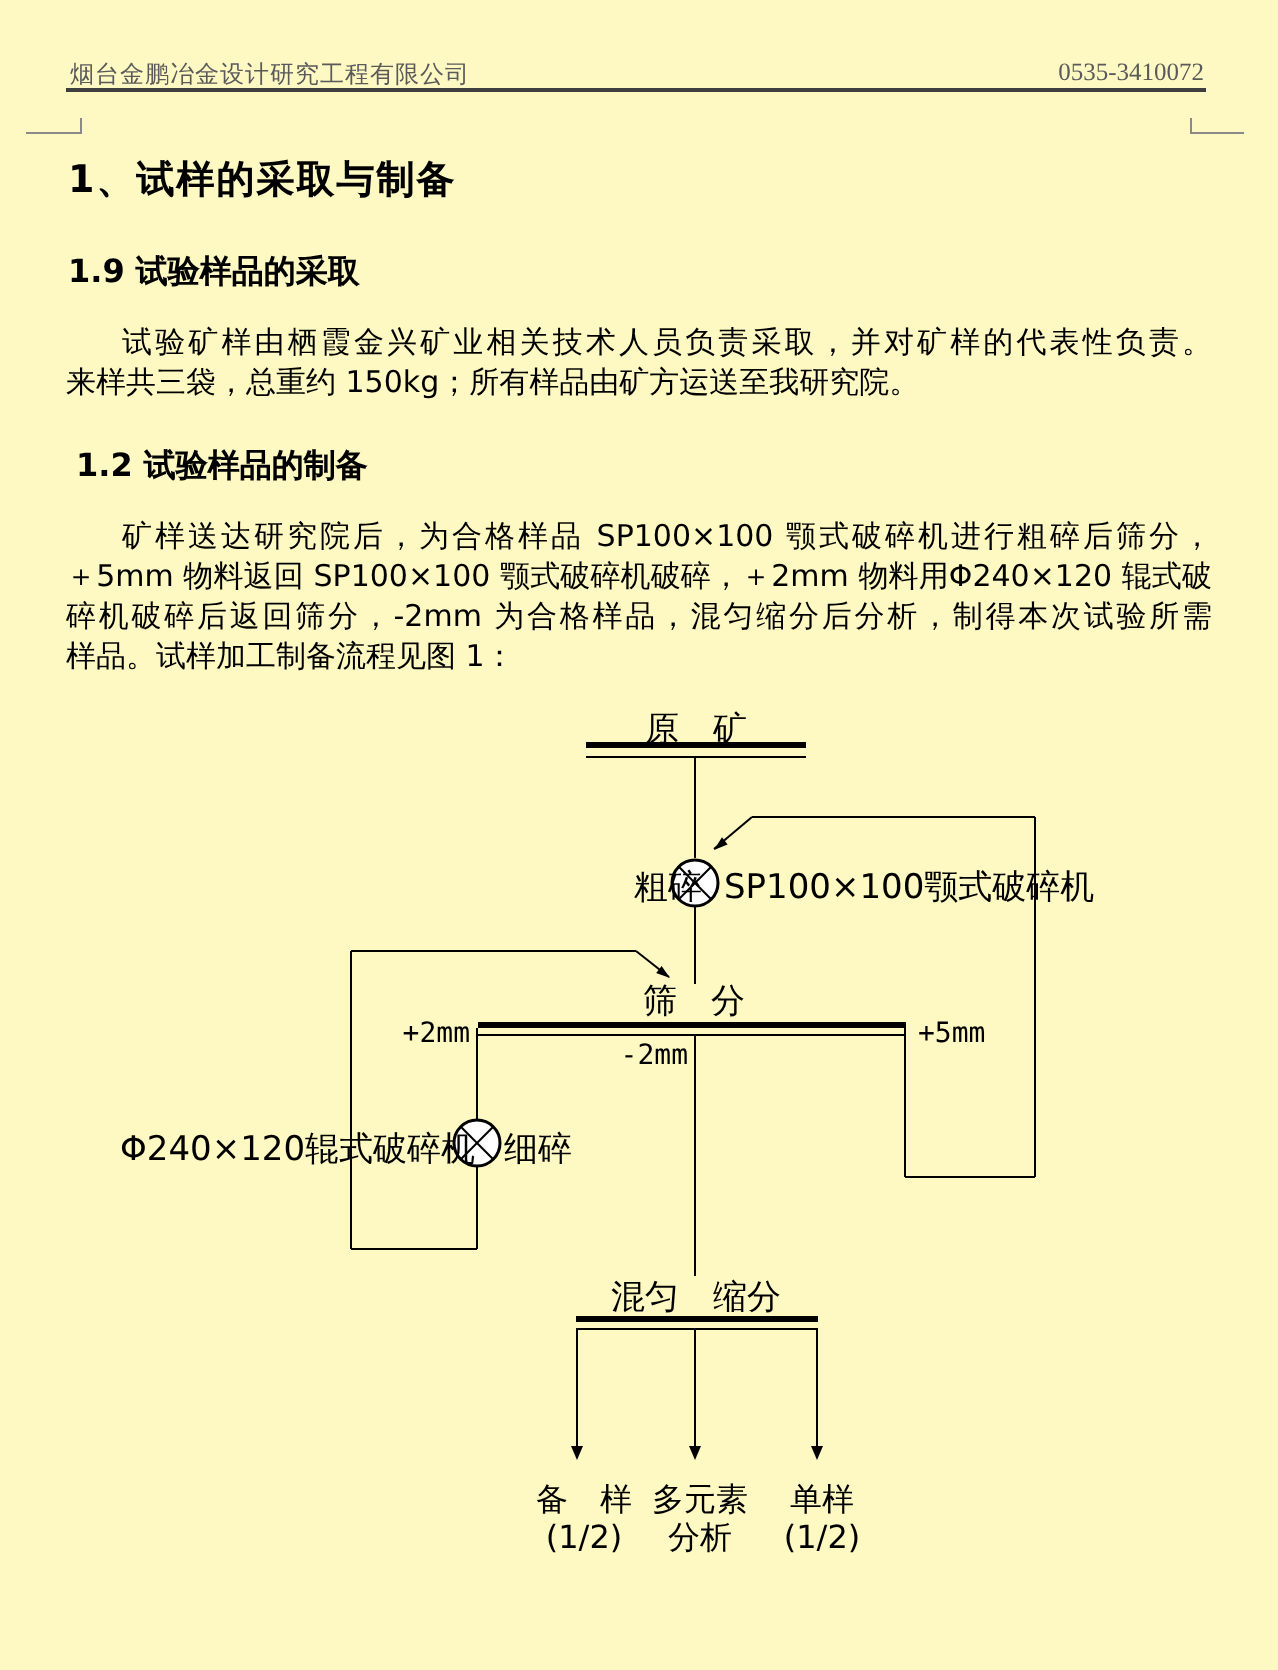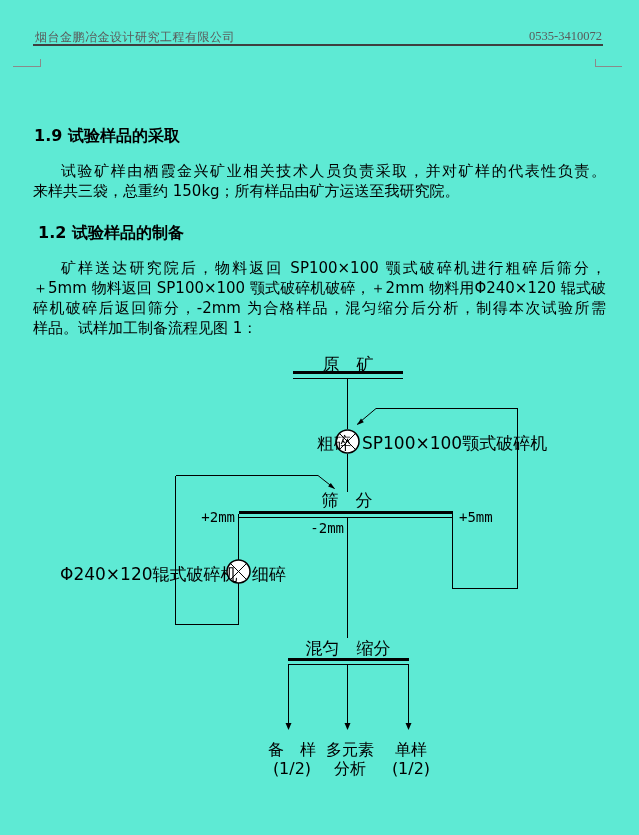--- a/index.html
+++ b/index.html
@@ -1,17 +1,17 @@
 <!DOCTYPE html>
 <html><head>
 <meta charset="utf-8">
 <style>
   html,body{margin:0;padding:0;background:#fff;}
   .page{
-    position:relative;width:639px;height:835px;background:#5eead4;
+    position:relative;width:639px;height:835px;background:#fef9c3;
     font-family:"DejaVu Sans","Liberation Sans",sans-serif;color:#000;
     overflow:hidden;
   }
   .abs{position:absolute;}
   
   .hdr-company{left:35px;top:29px;font-size:12px;color:#5a5a5a;letter-spacing:.5px;}
   .hdr-code{left:470px;top:29px;width:132px;text-align:right;font-size:12.5px;color:#5a5a5a;
     font-family:"Liberation Serif","DejaVu Serif",serif;}
   .hdr-rule{left:33px;top:44px;width:570px;height:2px;background:#3f3f3f;}
   .mark{background:#8a8a8a;}
@@ -46,31 +46,32 @@
 
   <div class="abs hdr-company">烟台金鹏冶金设计研究工程有限公司</div>
   <div class="abs hdr-code">0535-3410072</div>
   <div class="abs hdr-rule"></div>
 
   <div class="abs mark" style="left:13px;top:66px;width:27px;height:1px;"></div>
   <div class="abs mark" style="left:40px;top:59px;width:1px;height:8px;"></div>
   <div class="abs mark" style="left:595px;top:66px;width:27px;height:1px;"></div>
   <div class="abs mark" style="left:595px;top:59px;width:1px;height:8px;"></div>
 
+  <div class="abs h1">1、试样的采取与制备</div>
   <div class="abs h2a">1.9 试验样品的采取</div>
 
   <div class="abs para p1">
     <div class="line first">试验矿样由栖霞金兴矿业相关技术人员负责采取，并对矿样的代表性负责。</div>
     <div class="line last">来样共三袋，总重约 150kg；所有样品由矿方运送至我研究院。</div>
   </div>
 
   <div class="abs h2b">1.2 试验样品的制备</div>
 
   <div class="abs para p2">
-    <div class="line first">矿样送达研究院后，物料返回 SP100×100 颚式破碎机进行粗碎后筛分，</div>
+    <div class="line first">矿样送达研究院后，为合格样品 SP100×100 颚式破碎机进行粗碎后筛分，</div>
     <div class="line">＋5mm 物料返回 SP100×100 颚式破碎机破碎，＋2mm 物料用Φ240×120 辊式破</div>
     <div class="line">碎机破碎后返回筛分，-2mm 为合格样品，混匀缩分后分析，制得本次试验所需</div>
     <div class="line last">样品。试样加工制备流程见图 1：</div>
   </div>
 
   <svg class="flow" width="639" height="835" shape-rendering="crispEdges">
 
     <g>
       <rect class="bar" x="293" y="371" width="110" height="3"></rect>
       <line x1="293" y1="378.5" x2="403" y2="378.5"></line>

